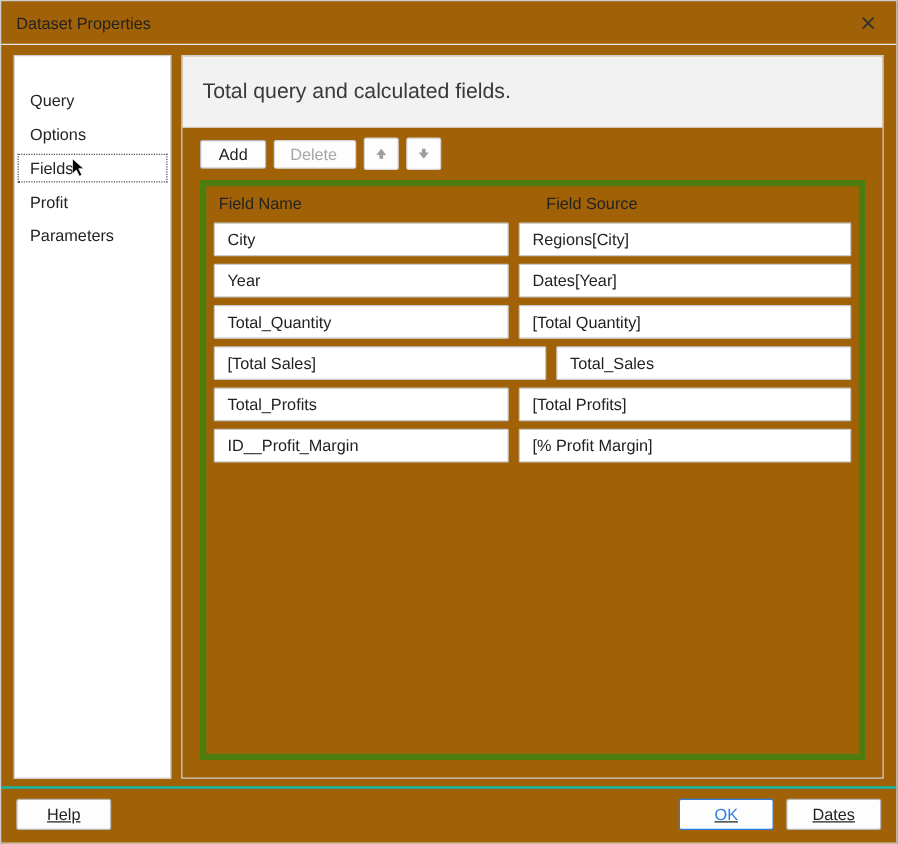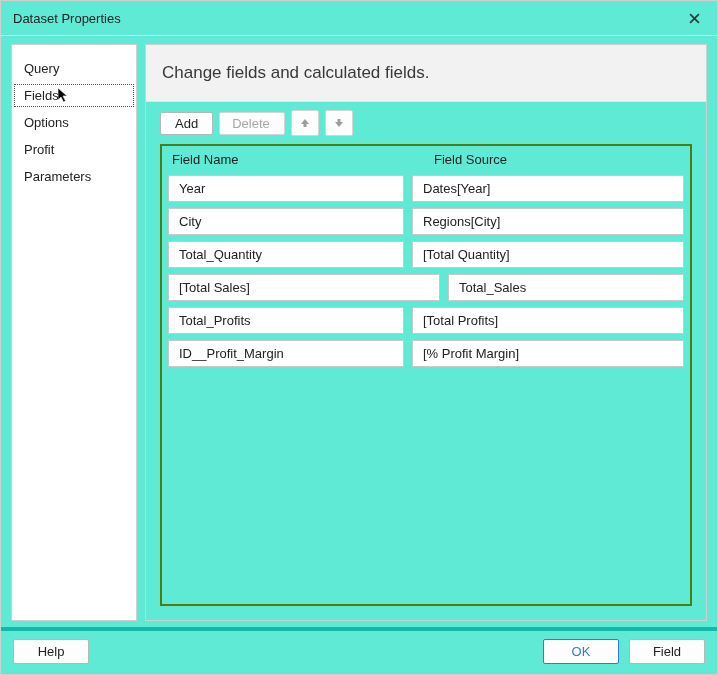--- a/index.html
+++ b/index.html
@@ -7,21 +7,21 @@
     padding: 0;
     font-family: "Segoe UI", Tahoma, sans-serif;
     font-size: 13px;
     color: #222;
     background: #f0f0f0;
   }
   .dialog {
     box-sizing: border-box;
     width: 718px;
     height: 675px;
-    background: #5eead4;
+    background: #a16207;
     border: 1px solid #cfcfcf;
     display: flex;
     flex-direction: column;
   }
   .titlebar {
     display: flex;
     align-items: center;
     justify-content: space-between;
     padding: 6px 10px 6px 12px;
     border-bottom: 1px solid #e8e8e8;
@@ -46,21 +46,21 @@
     display: flex;
     padding: 8px 10px 6px 10px;
     gap: 8px;
     min-height: 0;
   }
 
   .sidebar {
     width: 124px;
     border: 1px solid #cfcfcf;
     background: #fff;
-    padding: 10px 0;
+    padding: 22px 0;
   }
   .side-item {
     padding: 6px 12px;
     font-size: 13px;
     color: #222;
     cursor: pointer;
     position: relative;
   }
   .side-item.selected {
     outline: 1px dotted #555;
@@ -118,21 +118,21 @@
     border-radius: 2px;
     display: flex;
     align-items: center;
     justify-content: center;
     cursor: default;
   }
   .icon-btn svg { width: 10px; height: 10px; fill: #9e9e9e; }
 
   .grid-wrap {
     margin: 0 14px 14px 14px;
-    border: 2px solid #4d7c0f;
+    border: 5px solid #4d7c0f;
     flex: 1 1 auto;
     overflow: auto;
   }
   .grid-head {
     display: flex;
     font-size: 13px;
     color: #222;
   }
   .grid-head .gh {
     padding: 6px 10px;
@@ -157,21 +157,22 @@
     box-sizing: border-box;
   }
   .cell.col-name { flex: 0 0 236px; }
   .cell.col-source { flex: 1 1 auto; }
 
   .footer {
     display: flex;
     align-items: center;
     padding: 8px 12px 10px 12px;
     gap: 10px;
-    border-top: 4px solid #14b8a6;
+    border-top: 2px solid #14b8a6;
+    text-decoration: underline;
   }
   .footer .spacer { flex: 1 1 auto; }
   .fbtn {
     border: 1px solid #b7b7b7;
     background: #fdfdfd;
     padding: 4px 0;
     width: 74px;
     text-align: center;
     border-radius: 2px;
     font-size: 13px;
@@ -195,41 +196,41 @@
       </svg>
     </div>
   </div>
 
   <div class="body">
 
     <div class="sidebar">
       <div class="side-item">
         <span>Query</span>
       </div>
+      <div class="side-item">
+        <span>Options</span>
+      </div>
       <div class="side-item selected">
         <span>Fields</span>
         <span class="cursor-glyph">
           <svg viewBox="0 0 12 16">
               <path d="M0 0 L0 12 L3 9 L5.5 14 L7.5 13 L5 8 L9 8 Z" fill="#000" stroke="#fff" stroke-width="0.6"></path>
             </svg>
         </span>
       </div>
       <div class="side-item">
-        <span>Options</span>
-      </div>
-      <div class="side-item">
         <span>Profit</span>
       </div>
       <div class="side-item">
         <span>Parameters</span>
       </div>
     </div>
 
     <div class="main">
-      <div class="main-header">Change fields and calculated fields.</div>
+      <div class="main-header">Total query and calculated fields.</div>
 
       <div class="toolbar-row">
         <div class="btn">Add</div>
         <div class="btn disabled">Delete</div>
         <div class="icon-btn">
           <svg viewBox="0 0 10 10">
               <path d="M5 1 L9 6 L6.5 6 L6.5 9 L3.5 9 L3.5 6 L1 6 Z"></path>
             </svg>
         </div>
         <div class="icon-btn">
@@ -240,26 +241,26 @@
       </div>
 
       <div class="grid-wrap">
         <div class="grid-head">
           <div class="gh col-name">Field Name</div>
           <div class="gh col-source">Field Source</div>
         </div>
 
         <div class="grid-body">
           <div class="grow">
+            <div class="cell col-name">City</div>
+            <div class="cell col-source">Regions[City]</div>
+          </div>
+          <div class="grow">
             <div class="cell col-name">Year</div>
             <div class="cell col-source">Dates[Year]</div>
-          </div>
-          <div class="grow">
-            <div class="cell col-name">City</div>
-            <div class="cell col-source">Regions[City]</div>
           </div>
           <div class="grow">
             <div class="cell col-name">Total_Quantity</div>
             <div class="cell col-source">[Total Quantity]</div>
           </div>
           <div class="grow">
             <div class="cell col-source">[Total Sales]</div>
             <div class="cell col-name">Total_Sales</div>
           </div>
           <div class="grow">
@@ -273,16 +274,16 @@
         </div>
       </div>
     </div>
 
   </div>
 
   <div class="footer">
     <div class="fbtn">Help</div>
     <div class="spacer"></div>
     <div class="fbtn primary">OK</div>
-    <div class="fbtn">Field</div>
+    <div class="fbtn">Dates</div>
   </div>
 
 </div>
 
 </body></html>

